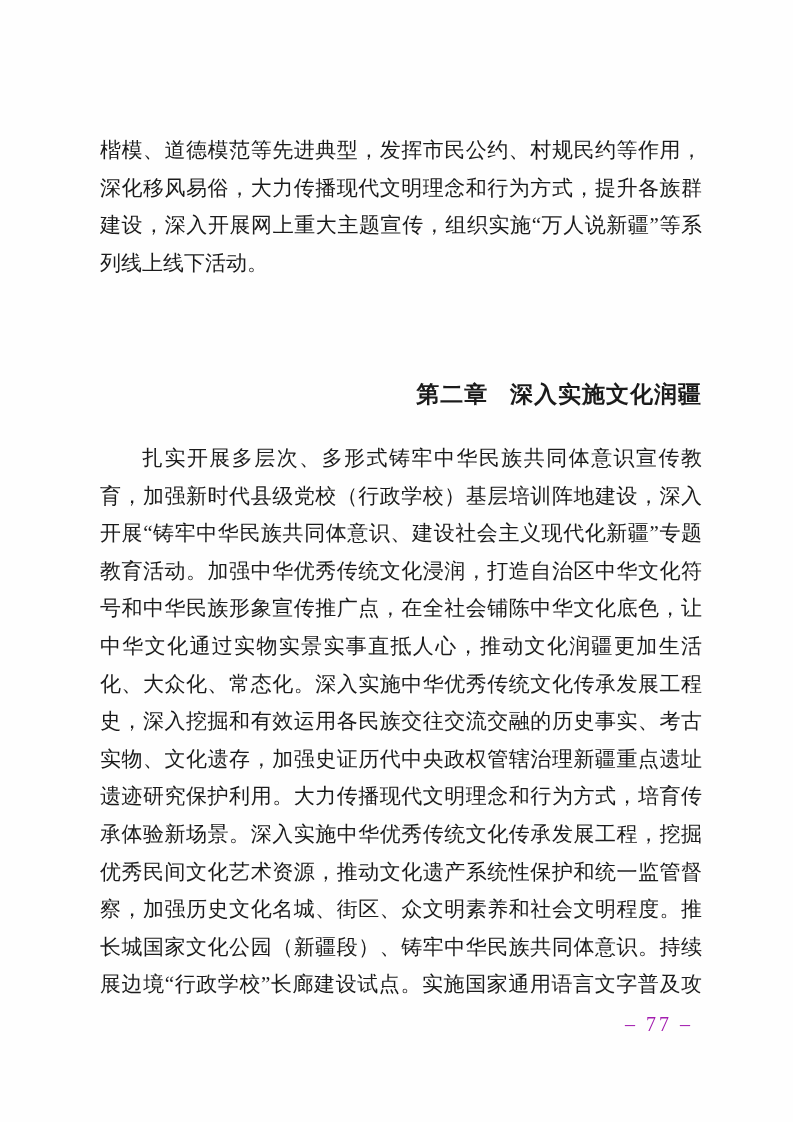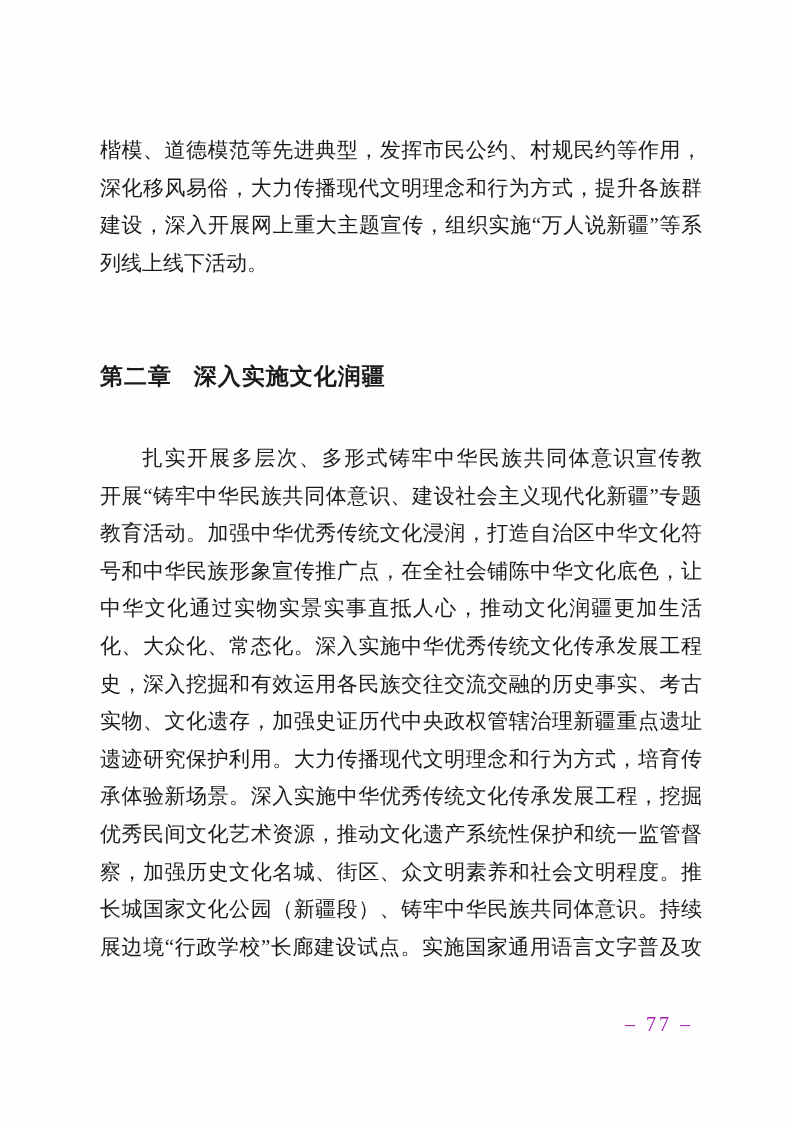--- a/index.html
+++ b/index.html
@@ -37,23 +37,23 @@
     text-align-last: left;
     font-family: Liberation Serif, serif;
   }
   .para-body { top: 440px; }
   .para-body .line:first-child {
     text-indent: 42px;
   }
   .chapter-heading {
     position: absolute;
     left: 100px;
-    top: 358px;
+    top: 376px;
     width: 602px;
-    text-align: left;
+    text-align: right;
     font-size: 23px;
     font-weight: bold;
     line-height: 38px;
     letter-spacing: 1px;
     white-space: nowrap;
   }
   .chapter-heading .chapter-label {
     margin-right: 0.95em;
   }
   .page-number {
@@ -76,20 +76,21 @@
       <div class="line">建设，深入开展网上重大主题宣传，组织实施“万人说新疆”等系</div>
       <div class="line">列线上线下活动。</div>
     </div>
 
   <div class="chapter-heading">
     <span class="chapter-label">第二章</span><span class="chapter-title">深入实施文化润疆</span>
   </div>
 
   <div class="para para-body">
       <div class="line">扎实开展多层次、多形式铸牢中华民族共同体意识宣传教</div>
+      <div class="line">育，加强新时代县级党校（行政学校）基层培训阵地建设，深入</div>
       <div class="line">开展“铸牢中华民族共同体意识、建设社会主义现代化新疆”专题</div>
       <div class="line">教育活动。加强中华优秀传统文化浸润，打造自治区中华文化符</div>
       <div class="line">号和中华民族形象宣传推广点，在全社会铺陈中华文化底色，让</div>
       <div class="line">中华文化通过实物实景实事直抵人心，推动文化润疆更加生活</div>
       <div class="line">化、大众化、常态化。深入实施中华优秀传统文化传承发展工程</div>
       <div class="line">史，深入挖掘和有效运用各民族交往交流交融的历史事实、考古</div>
       <div class="line">实物、文化遗存，加强史证历代中央政权管辖治理新疆重点遗址</div>
       <div class="line">遗迹研究保护利用。大力传播现代文明理念和行为方式，培育传</div>
       <div class="line">承体验新场景。深入实施中华优秀传统文化传承发展工程，挖掘</div>
       <div class="line">优秀民间文化艺术资源，推动文化遗产系统性保护和统一监管督</div>

